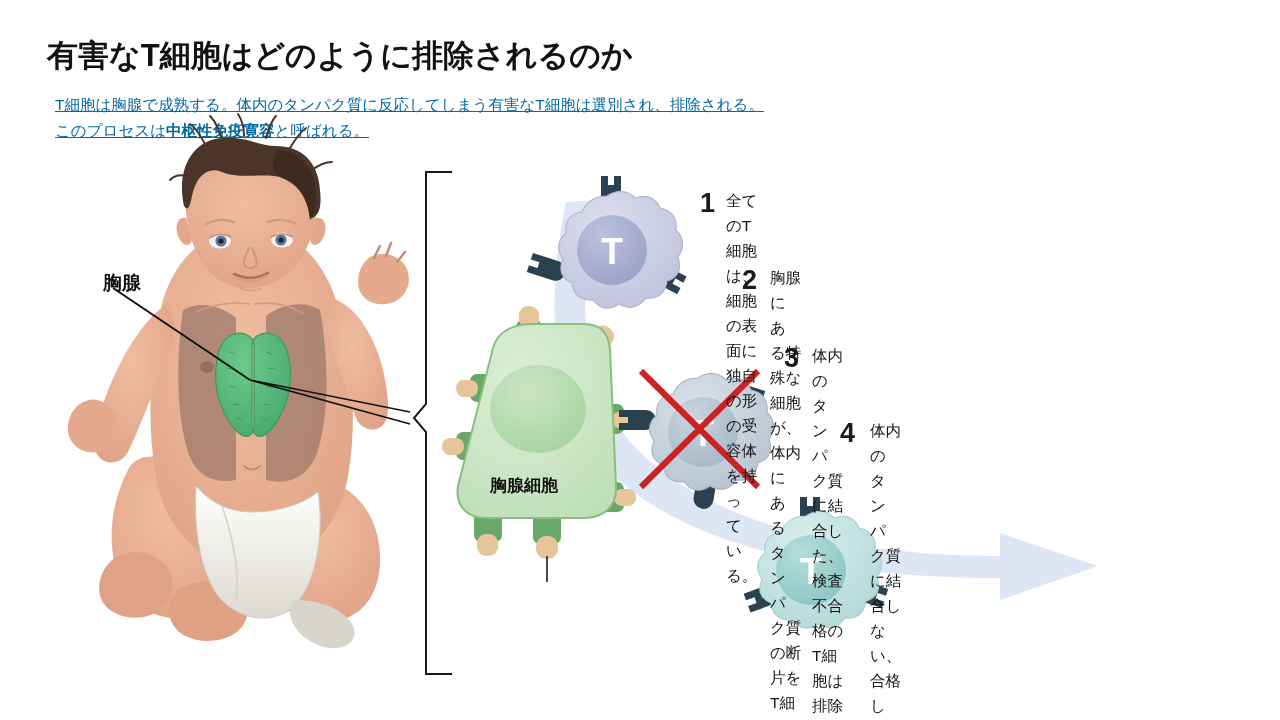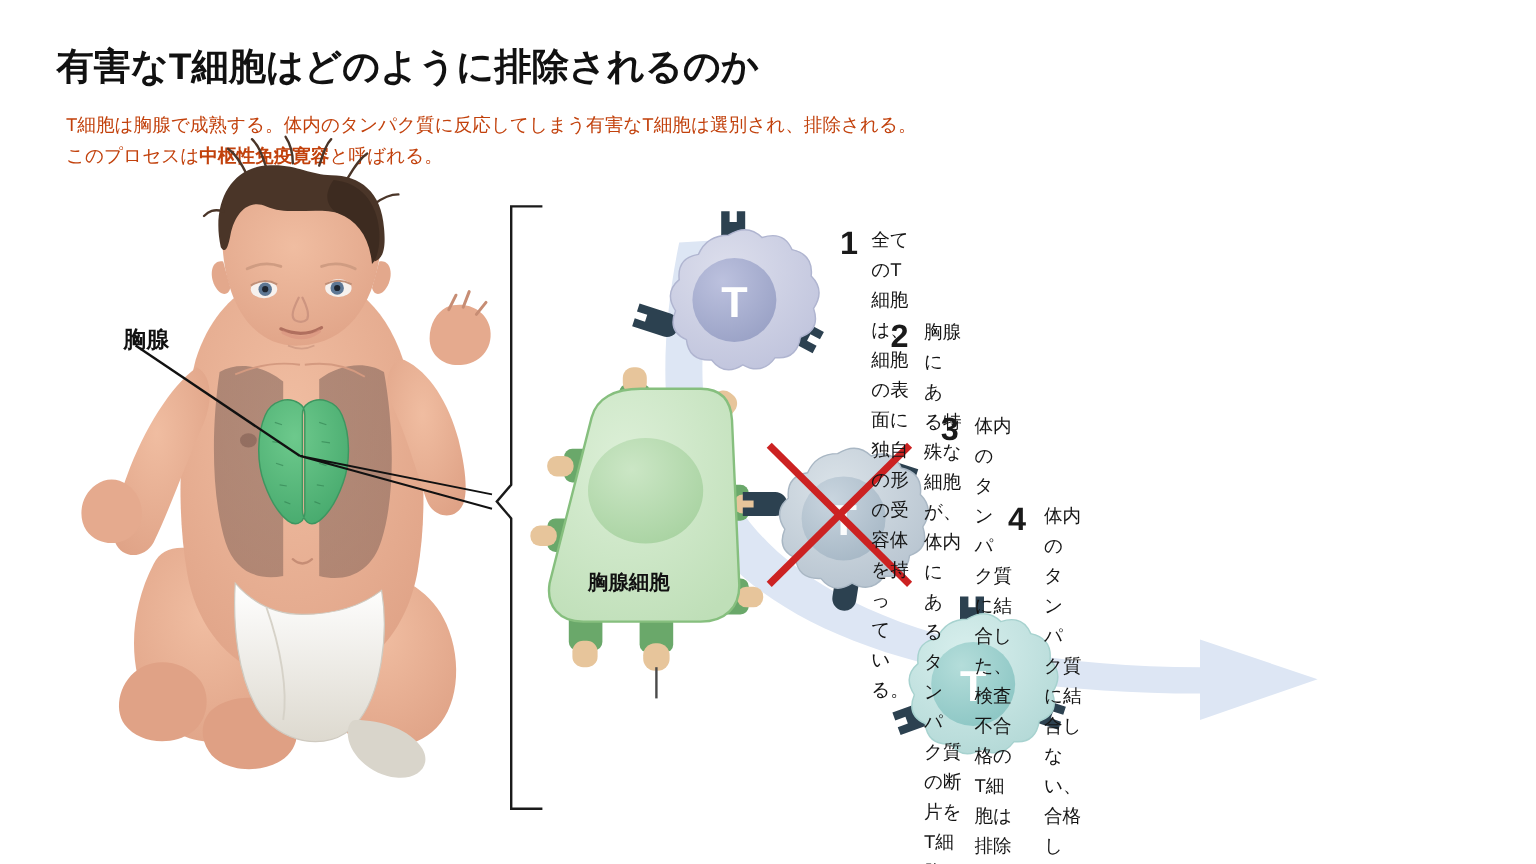--- a/index.html
+++ b/index.html
@@ -12,21 +12,21 @@
   #stage{position:absolute;left:0;top:0;width:1280px;height:636px;}
 
   
   .hdr-title{
     position:absolute;left:47px;top:35px;
     font-size:31px;font-weight:bold;letter-spacing:0px;
     color:#111;white-space:nowrap;
   }
   .hdr-sub{
     position:absolute;left:55px;top:92px;
-    font-size:15.5px;line-height:26px;color:#c2410c;white-space:nowrap;
+    font-size:15.5px;line-height:26px;color:#0369a1;white-space:nowrap;text-decoration:underline;
   }
   .hdr-sub b{font-weight:bold;}
 
   
   .step{position:absolute;}
   .step .num{
     position:absolute;font-size:27px;font-weight:bold;color:#1a1a1a;
     line-height:1;
   }
   .step .txt{

